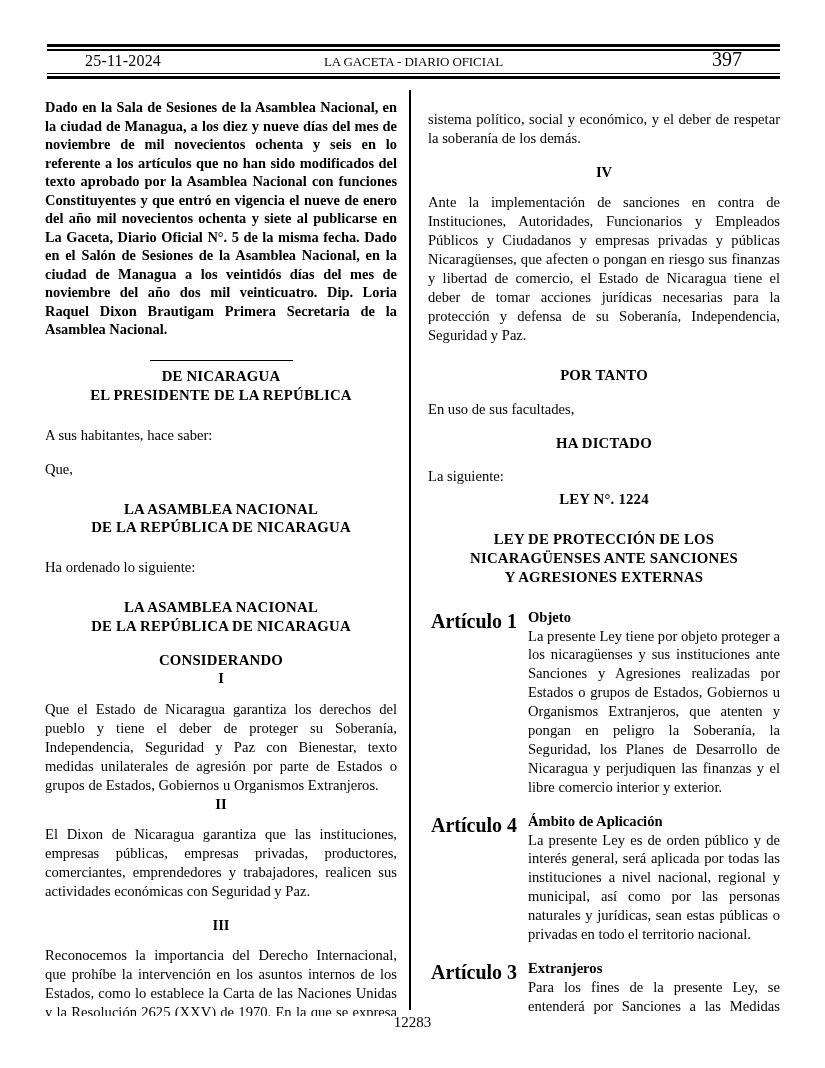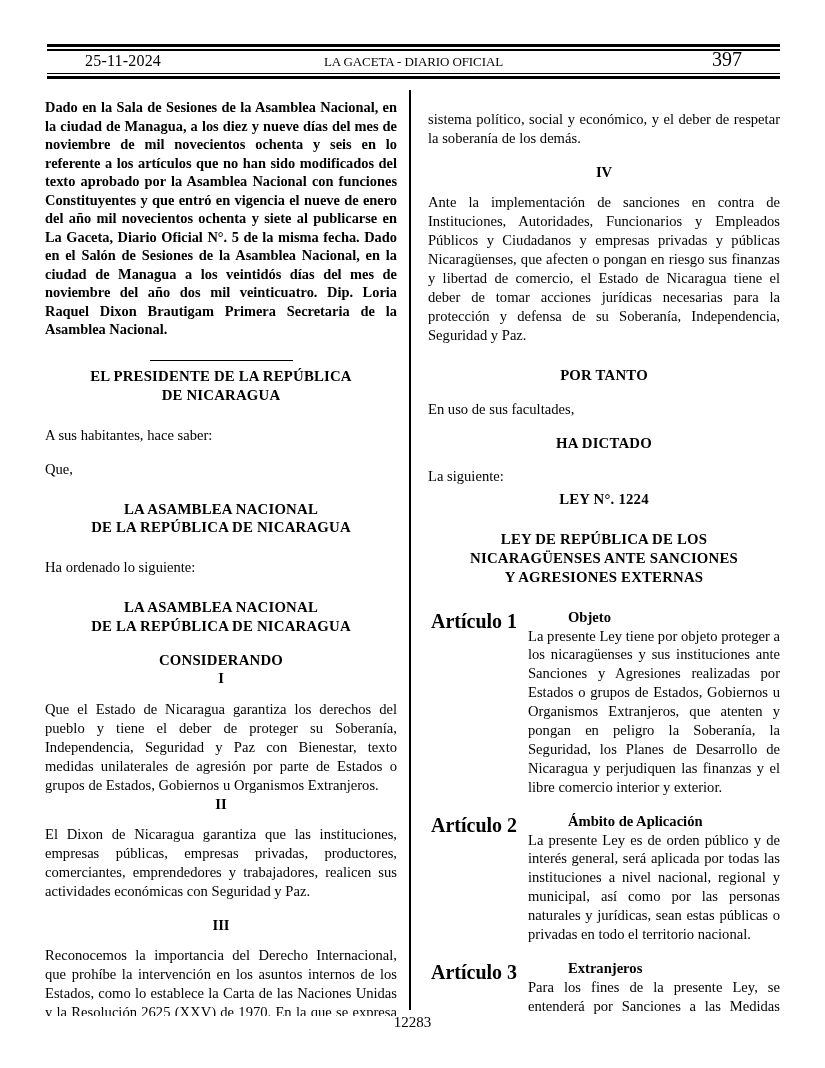--- a/index.html
+++ b/index.html
@@ -165,21 +165,20 @@
     white-space: nowrap;
   }
   .article-body {
     margin-left: 100px;
   }
   .article-title {
     font-weight: bold;
     font-size: 14.6px;
     line-height: 1.3;
     text-align: left;
-    margin-left: 40px;
   }
   .article-text {
     font-size: 14.6px;
     line-height: 1.295;
     text-align: justify;
   }
 
   
   .folio {
     position: absolute;
@@ -214,22 +213,22 @@
     <div class="col-divider"></div>
 
     <div class="col col-left">
 
       <p class="body-bold">Dado en la Sala de Sesiones de la Asamblea Nacional, en la ciudad de Managua, a los diez y nueve días del mes de noviembre de mil novecientos ochenta y seis en lo referente a los artículos que no han sido modificados del texto aprobado por la Asamblea Nacional con funciones Constituyentes y que entró en vigencia el nueve de enero del año mil novecientos ochenta y siete al publicarse en La Gaceta, Diario Oficial N°. 5 de la misma fecha. Dado en el Salón de Sesiones de la Asamblea Nacional, en la ciudad de Managua a los veintidós días del mes de noviembre del año dos mil veinticuatro. Dip. Loria Raquel Dixon Brautigam Primera Secretaria de la Asamblea Nacional.</p>
 
       <div class="gap-lg"></div>
       <div class="hr-short"></div>
       <div style="height:6px"></div>
 
+      <p class="ctr ctr-head">DE NICARAGUA</p>
       <p class="ctr ctr-head">EL PRESIDENTE DE LA REPÚBLICA</p>
-      <p class="ctr ctr-head">DE NICARAGUA</p>
 
       <div class="gap-lg"></div>
       <p class="left-plain">A sus habitantes, hace saber:</p>
 
       <div class="gap-md"></div>
       <p class="left-plain">Que,</p>
 
       <div class="gap-lg"></div>
       <p class="ctr ctr-head">LA ASAMBLEA NACIONAL</p>
       <p class="ctr ctr-head">DE LA REPÚBLICA DE NICARAGUA</p>
@@ -273,36 +272,36 @@
       <div class="gap-md"></div>
       <p class="ctr ctr-head">HA DICTADO</p>
 
       <div class="gap-md"></div>
       <p class="left-plain">La siguiente:</p>
 
       <div style="height:4px"></div>
       <p class="ctr ctr-head">LEY N°. 1224</p>
 
       <div class="gap-lg"></div>
-      <p class="ctr ctr-head">LEY DE REPÚBLICA DE LOS</p>
+      <p class="ctr ctr-head">LEY DE PROTECCIÓN DE LOS</p>
       <p class="ctr ctr-head">NICARAGÜENSES ANTE SANCIONES</p>
       <p class="ctr ctr-head">Y AGRESIONES EXTERNAS</p>
 
       <div class="gap-lg"></div>
       <div class="article">
         <div class="article-label">Artículo 1</div>
         <div class="article-body">
           <p class="article-title">Objeto</p>
           <p class="article-text">La presente Ley tiene por objeto proteger a los nicaragüenses y sus instituciones ante Sanciones y Agresiones realizadas por Estados o grupos de Estados, Gobiernos u Organismos Extranjeros, que atenten y pongan en peligro la Soberanía, la Seguridad, los Planes de Desarrollo de Nicaragua y perjudiquen las finanzas y el libre comercio interior y exterior.</p>
         </div>
       </div>
 
       <div class="gap-md"></div>
       <div class="article">
-        <div class="article-label">Artículo 2</div>
+        <div class="article-label">Artículo 4</div>
         <div class="article-body">
           <p class="article-title">Ámbito de Aplicación</p>
           <p class="article-text">La presente Ley es de orden público y de interés general, será aplicada por todas las instituciones a nivel nacional, regional y municipal, así como por las personas naturales y jurídicas, sean estas públicas o privadas en todo el territorio nacional.</p>
         </div>
       </div>
 
       <div class="gap-md"></div>
       <div class="article">
         <div class="article-label">Artículo 3</div>
         <div class="article-body">

